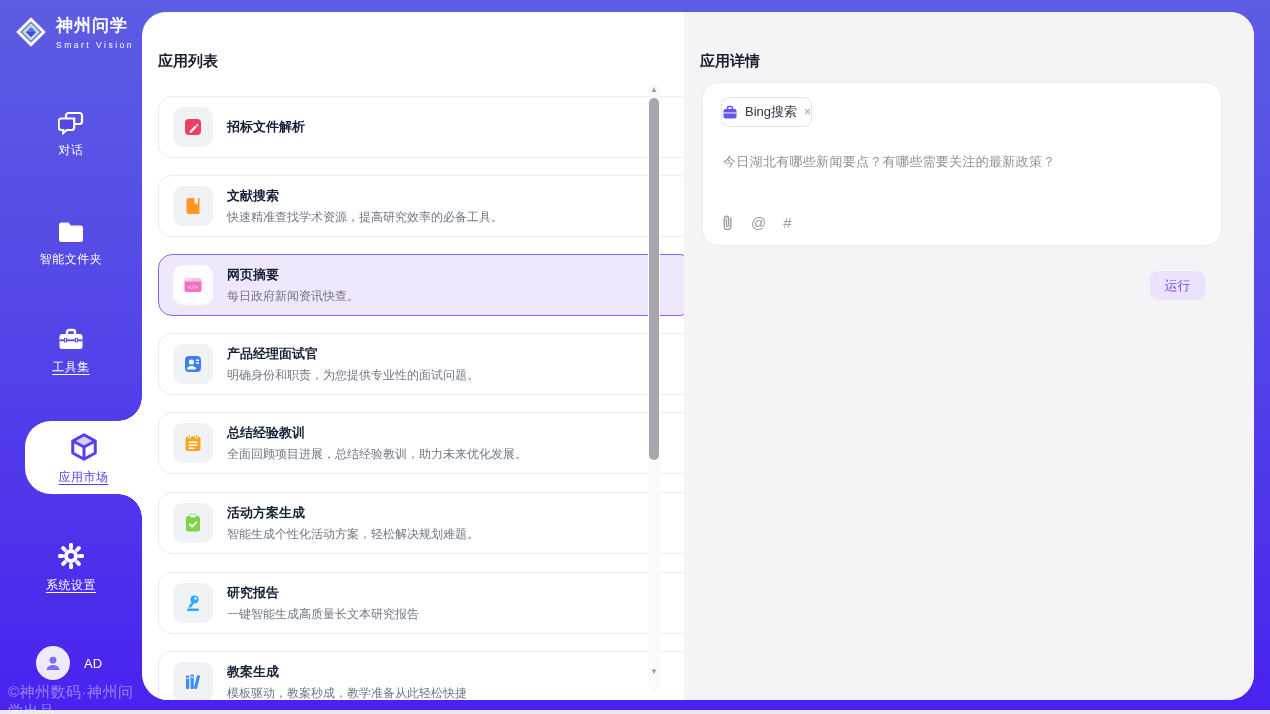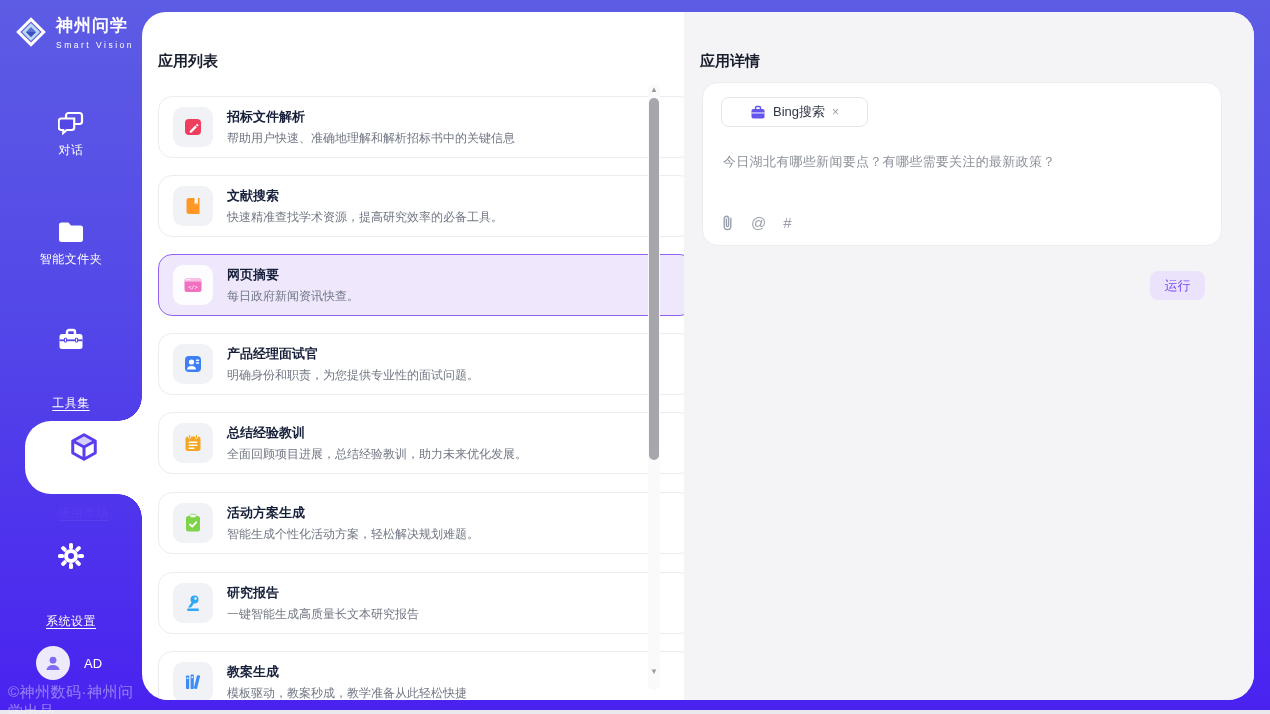--- a/index.html
+++ b/index.html
@@ -10,21 +10,21 @@
 
   
   .sidebar { position:absolute; top:0; left:0; width:142px; height:710px; }
   .brand { position:absolute; top:14px; left:14px; display:flex; align-items:center; gap:8px; }
   .brand-text { color:#fff; }
   .brand-name { font-size:17px; font-weight:bold; letter-spacing:1px; }
   .brand-sub { font-size:8.5px; letter-spacing:2.5px; margin-top:3px; }
 
   .nav-item { position:absolute; left:0; width:142px; display:flex; flex-direction:column; align-items:center; gap:7px; cursor:pointer; }
   .nav-label { color:#fff; font-size:12px; letter-spacing:.5px; }
-  .nav-label.u { text-decoration:underline; text-underline-offset:3px;margin-top:36px; }
+  .nav-label.u { text-decoration:underline; text-underline-offset:3px; }
 
   .nav-active-blob { position:absolute; left:25px; top:421px; width:117px; height:73px; background:#fff;
     border-top-left-radius:26px; border-bottom-left-radius:26px; }
   .nav-active-blob::before { content:""; position:absolute; right:0; top:-24px; width:24px; height:24px;
     background:radial-gradient(circle at 0 0, rgba(0,0,0,0) 23.5px, #fff 24px); }
   .nav-active-blob::after { content:""; position:absolute; right:0; bottom:-24px; width:24px; height:24px;
     background:radial-gradient(circle at 0 100%, rgba(0,0,0,0) 23.5px, #fff 24px); }
   .nav-item.active { left:25px; width:117px; }
   .nav-item.active .nav-label { color:#5b3df0; }
 
@@ -54,21 +54,21 @@
   .card-desc { font-size:12px; color:#717784; }
 
   
   .scrollbar { position:absolute; top:72px; left:506px; width:12px; height:606px; background:#fafafa; border-radius:6px; }
   .sb-arrow { position:absolute; left:0; width:12px; height:12px; color:#9a9aa2; font-size:8px; line-height:12px; text-align:center; }
   .sb-thumb { position:absolute; top:14px; left:1px; width:10px; height:362px; background:#a6a6ac; border-radius:5px; }
 
   
   .detail-card { position:absolute; top:70px; left:18px; width:520px; height:164px; background:#fff; border:1px solid #ececf0; border-radius:16px; }
   .tool-tag { position:absolute; top:14px; left:18px; height:30px; background:#fff; border:1px solid #e4e5ea; border-radius:8px;
-    display:flex; align-items:center; gap:7px; padding:0 28px; cursor:default; }
+    display:flex; align-items:center; gap:7px; padding:0 0; cursor:default; }
   .tool-tag-label { font-size:13px; color:#303646; }
   .tag-close { color:#9aa0aa; font-size:12px; cursor:pointer; }
   .prompt-text { position:absolute; top:70px; left:20px; width:470px; font-size:13px; color:#8b909a; letter-spacing:.3px; }
   .attach-row { position:absolute; bottom:14px; left:18px; display:flex; align-items:center; gap:17px; color:#9aa0ab; }
   .attach-sym { font-size:15px; cursor:pointer; }
   .run-btn { position:absolute; top:259px; left:466px; width:55px; height:29px; background:#ebe3fc; color:#7a4df3;
     font-size:13px; border:none; border-radius:8px; cursor:pointer; font-family:inherit; }
 
   svg { display:block; }
 </style>
@@ -186,21 +186,20 @@
       <div class="app-card" style="top:12px;">
         <span class="icon-tile">
           <svg width="22" height="22" viewBox="0 0 22 22">
             <rect x="3" y="3" width="16" height="16" rx="4" fill="#ef3e5e"></rect>
             <path d="M8 14.8 l5.2-5.2 1.6 1.6 -5.2 5.2 -2 .4 z" fill="#fff"></path>
             <path d="M13.8 9 l1.3-1.3 1.6 1.6 -1.3 1.3 z" fill="#fff"></path>
           </svg>
         </span>
         <span class="card-text">
           <span class="card-title">招标文件解析</span>
-          <span class="card-desc">帮助用户快速、准确地理解和解析招标书中的关键信息</span>
         </span>
       </div>
 
       <div class="app-card" style="top:91px;">
         <span class="icon-tile">
           <svg width="22" height="22" viewBox="0 0 22 22">
             <path d="M4.5 5.5 a2.5 2.5 0 0 1 2.5 -2.5 h10.5 v16 h-10.5 a2.5 2.5 0 0 1 -2.5 -2.5 z" fill="#ff9726"></path>
             <rect x="12.6" y="3" width="3.2" height="6.2" fill="#fff"></rect>
             <path d="M12.6 9.2 l1.6 -1.3 1.6 1.3 z" fill="#ff9726"></path>
           </svg>

